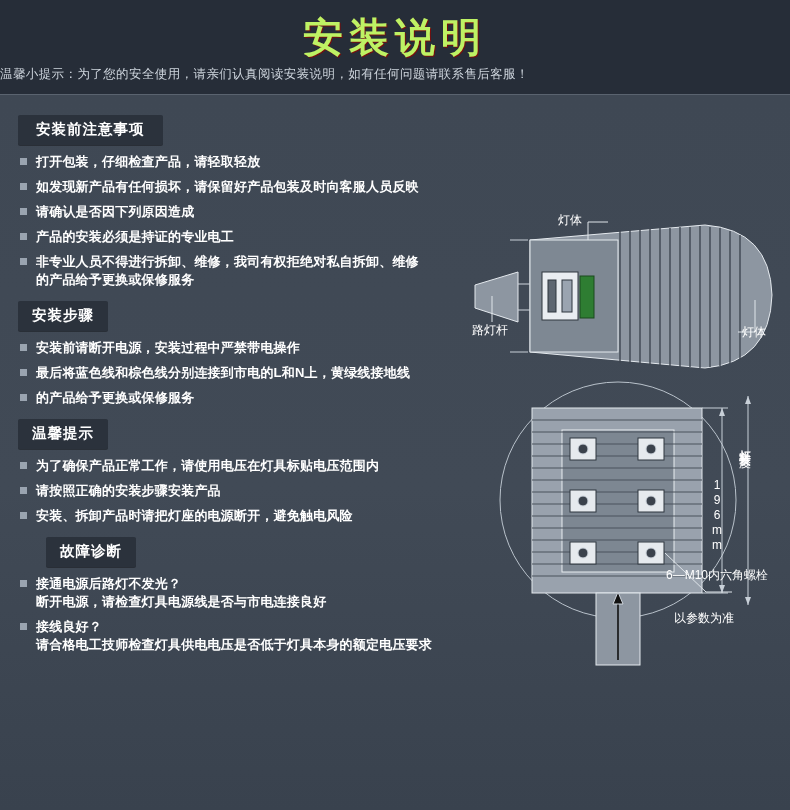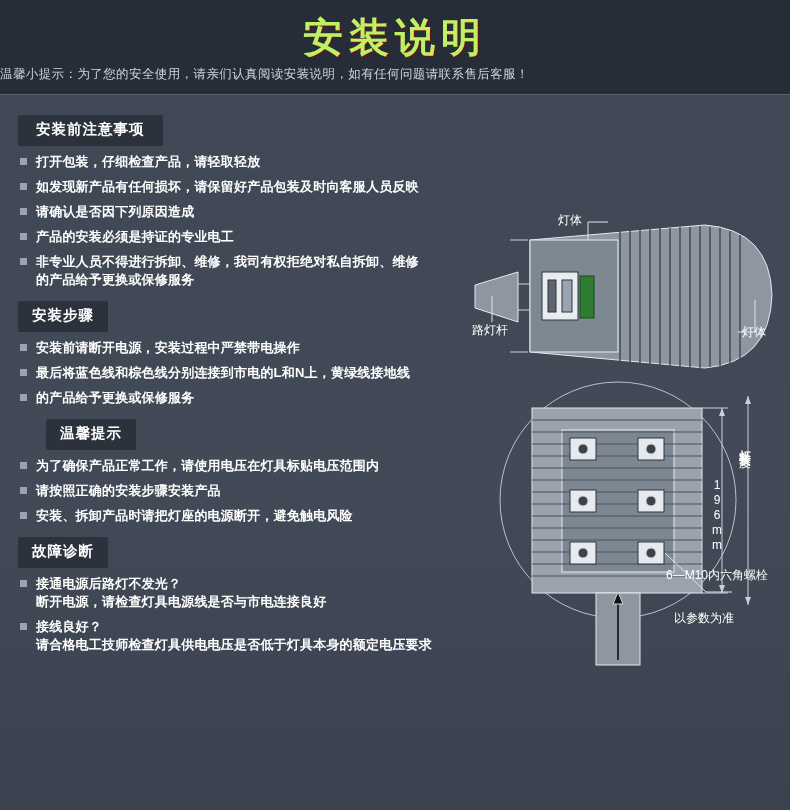--- a/index.html
+++ b/index.html
@@ -157,39 +157,39 @@
             <span class="l2">最后将蓝色线和棕色线分别连接到市电的L和N上，黄绿线接地线</span>
           </div>
           <div class="item">
             <span class="bullet"></span>
             <span class="l2">的产品给予更换或保修服务</span>
           </div>
         </div>
       </div>
 
       <div class="section">
-        <div class="sec-head" style="margin-left:28px">温馨提示</div>
+        <div class="sec-head" style="">温馨提示</div>
         <div class="items">
           <div class="item">
             <span class="bullet"></span>
             <span class="l2">为了确保产品正常工作，请使用电压在灯具标贴电压范围内</span>
           </div>
           <div class="item">
             <span class="bullet"></span>
             <span class="l2">请按照正确的安装步骤安装产品</span>
           </div>
           <div class="item">
             <span class="bullet"></span>
             <span class="l2">安装、拆卸产品时请把灯座的电源断开，避免触电风险</span>
           </div>
         </div>
       </div>
 
       <div class="section">
-        <div class="sec-head" style="">故障诊断</div>
+        <div class="sec-head" style="margin-left:28px">故障诊断</div>
         <div class="items" style="width:500px">
           <div class="item">
             <span class="bullet"></span>
             <span class="l2">接通电源后路灯不发光？</span>
             <span class="l2">断开电源，请检查灯具电源线是否与市电连接良好</span>
           </div>
           <div class="item">
             <span class="bullet"></span>
             <span class="l2">接线良好？</span>
             <span class="l2">请合格电工技师检查灯具供电电压是否低于灯具本身的额定电压要求</span>

